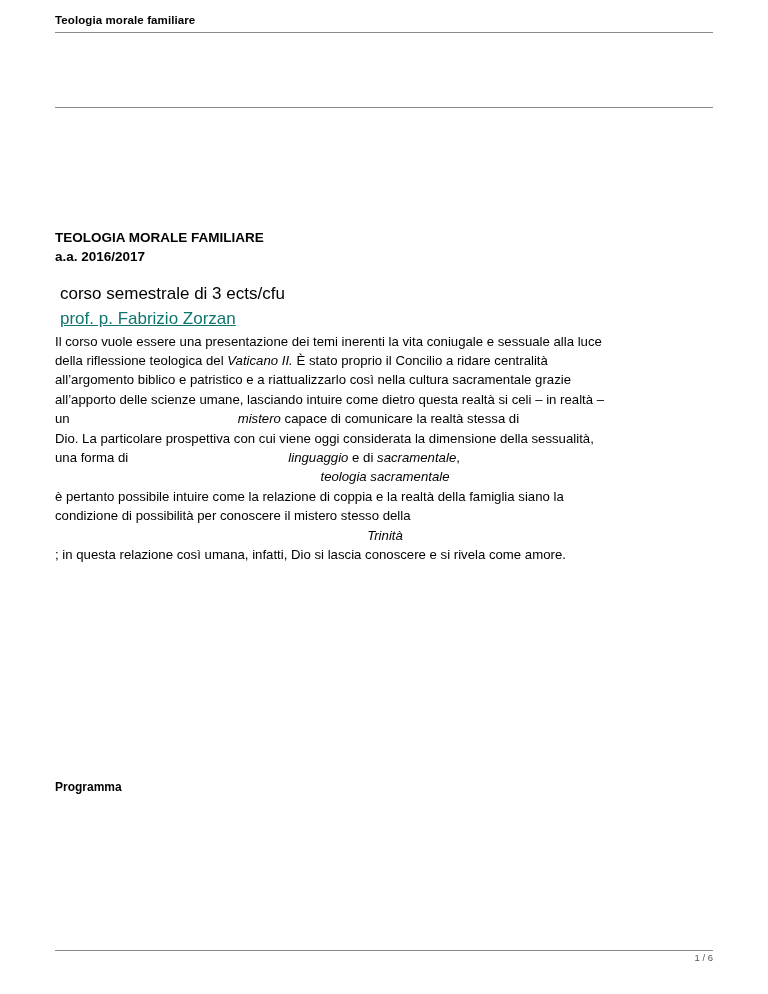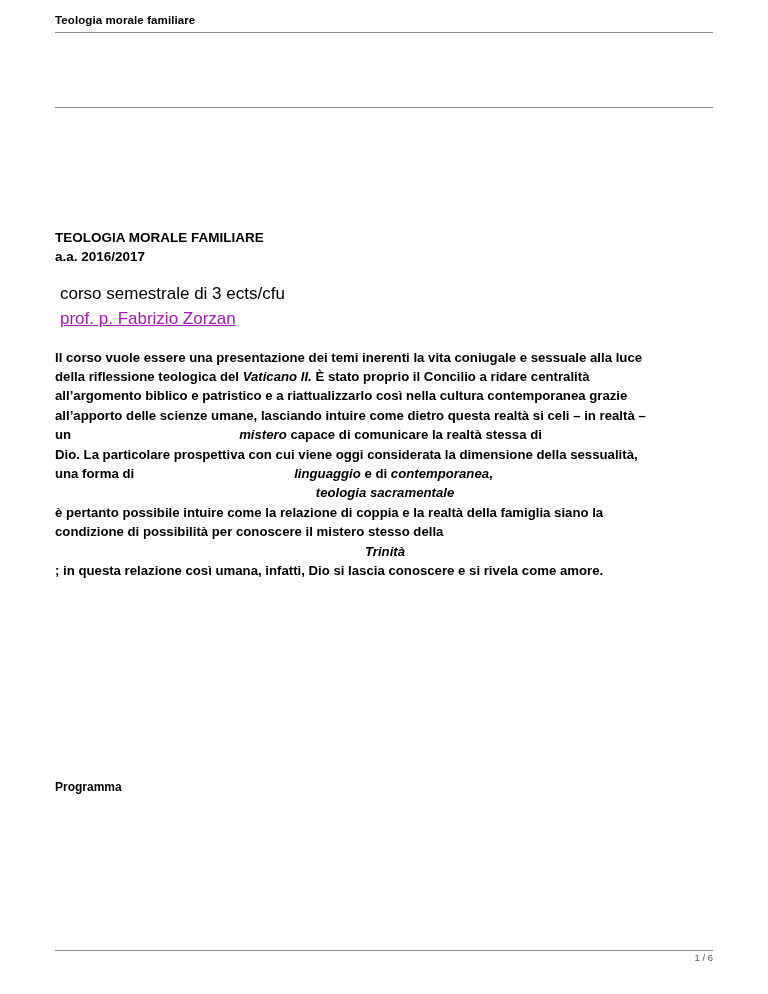--- a/index.html
+++ b/index.html
@@ -56,30 +56,29 @@
     font-weight: bold;
     line-height: 1.42;
   }
   .sub-block {
     margin-top: 16px;
     margin-left: 5px;
     font-size: 17px;
     line-height: 1.45;
   }
   .prof-link {
-    color: #a21caf;
+    color: #0f766e;
     text-decoration: underline;
     display: inline-block;
   }
   .body-text {
-    margin-top: 16px;
+    margin-top: 0;
     font-size: 13.2px;
     line-height: 1.47;
     text-align: left;
-    font-weight: bold;
   }
   .body-text p {
     margin: 0;
   }
   .ital {
     font-style: italic;
     text-align: center;
   }
   .gap-wide {
     display: inline-block;
@@ -132,25 +131,25 @@
     </div>
 
     <div class="sub-block">
       <div>corso semestrale di 3 ects/cfu</div>
       <a class="prof-link" href="#">prof. p. Fabrizio Zorzan</a>
     </div>
 
     <div class="body-text">
       <p>Il corso vuole essere una presentazione dei temi inerenti la vita coniugale e sessuale alla luce</p>
       <p><span>della riflessione teologica del </span><span class="ital">Vaticano II.</span><span> È stato proprio il Concilio a ridare centralità</span></p>
-      <p>all’argomento biblico e patristico e a riattualizzarlo così nella cultura contemporanea grazie</p>
+      <p>all’argomento biblico e patristico e a riattualizzarlo così nella cultura sacramentale grazie</p>
       <p>all’apporto delle scienze umane, lasciando intuire come dietro questa realtà si celi – in realtà –</p>
       <p><span>un</span><span class="gap-wide"></span><span class="ital">mistero</span><span> capace di comunicare la realtà stessa di</span></p>
       <p>Dio. La particolare prospettiva con cui viene oggi considerata la dimensione della sessualità,</p>
-      <p><span>una forma di</span><span class="gap-mid"></span><span class="ital">linguaggio</span><span> e di </span><span class="ital">contemporanea</span><span>,</span></p>
+      <p><span>una forma di</span><span class="gap-mid"></span><span class="ital">linguaggio</span><span> e di </span><span class="ital">sacramentale</span><span>,</span></p>
       <p class="ital">teologia sacramentale</p>
       <p>è pertanto possibile intuire come la relazione di coppia e la realtà della famiglia siano la</p>
       <p>condizione di possibilità per conoscere il mistero stesso della</p>
       <p class="ital">Trinità</p>
       <p>; in questa relazione così umana, infatti, Dio si lascia conoscere e si rivela come amore.</p>
     </div>
 
   </div>
 
   <div class="programma">Programma</div>

